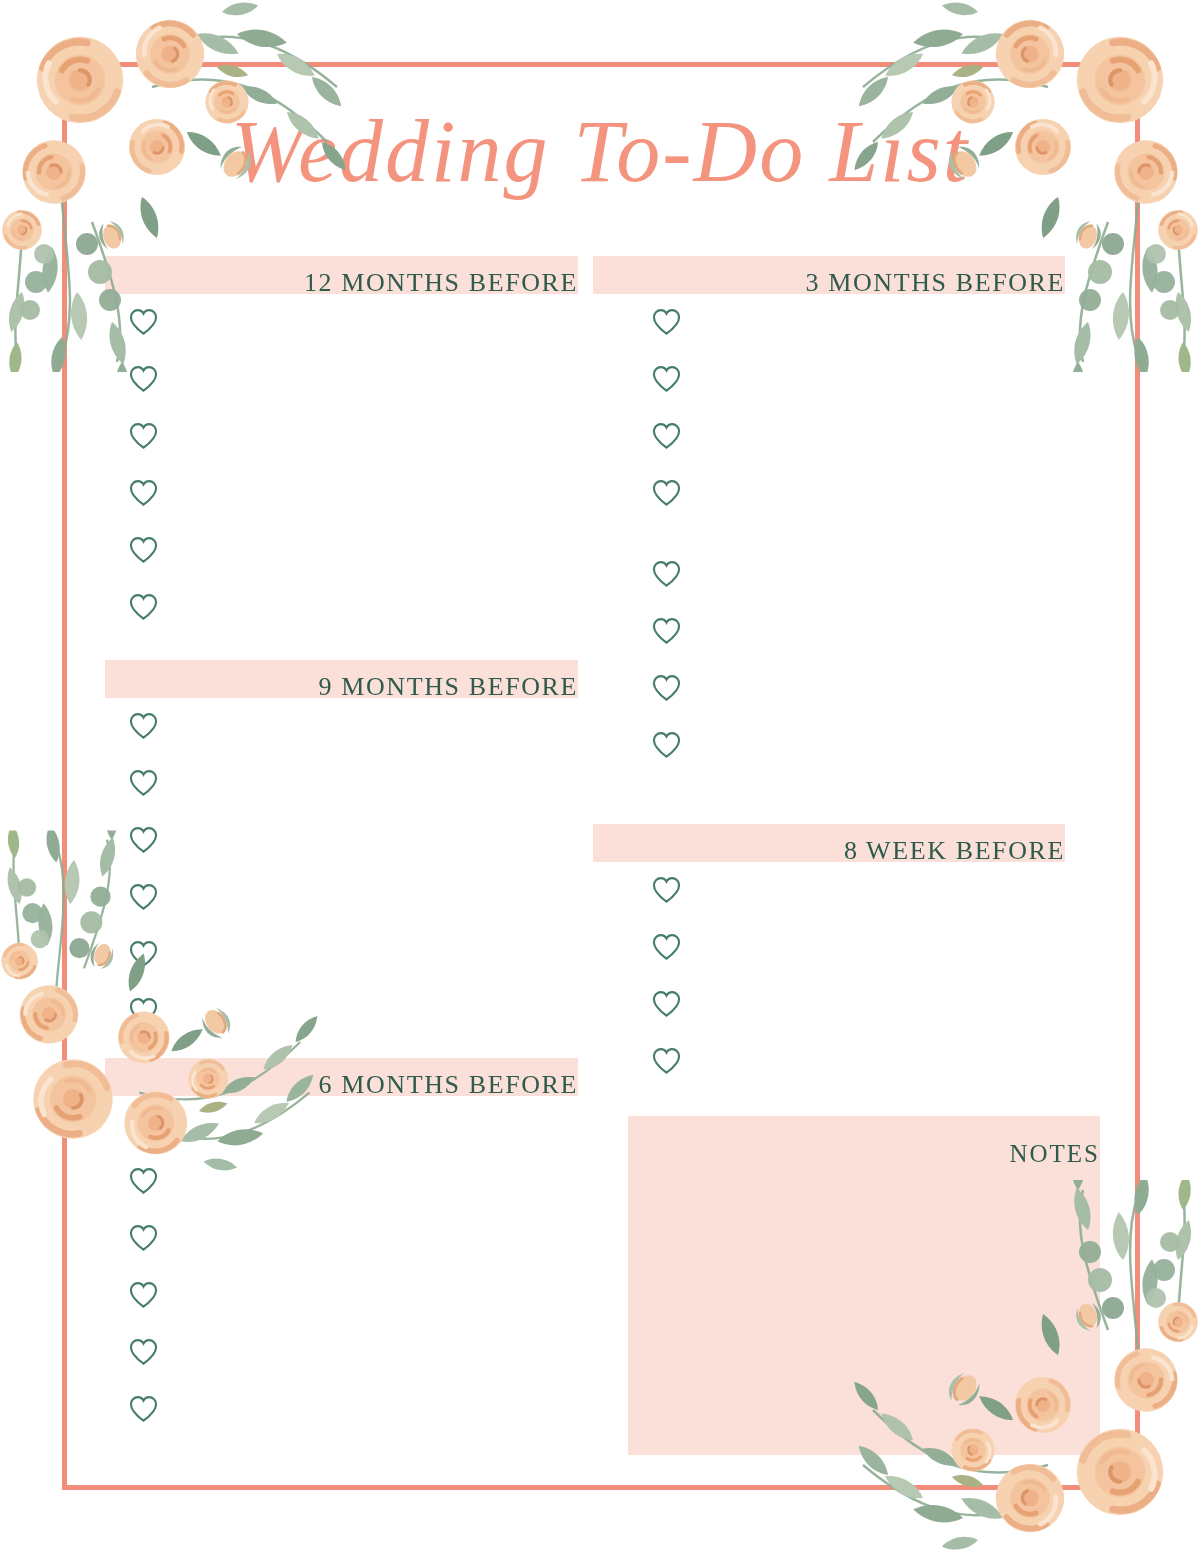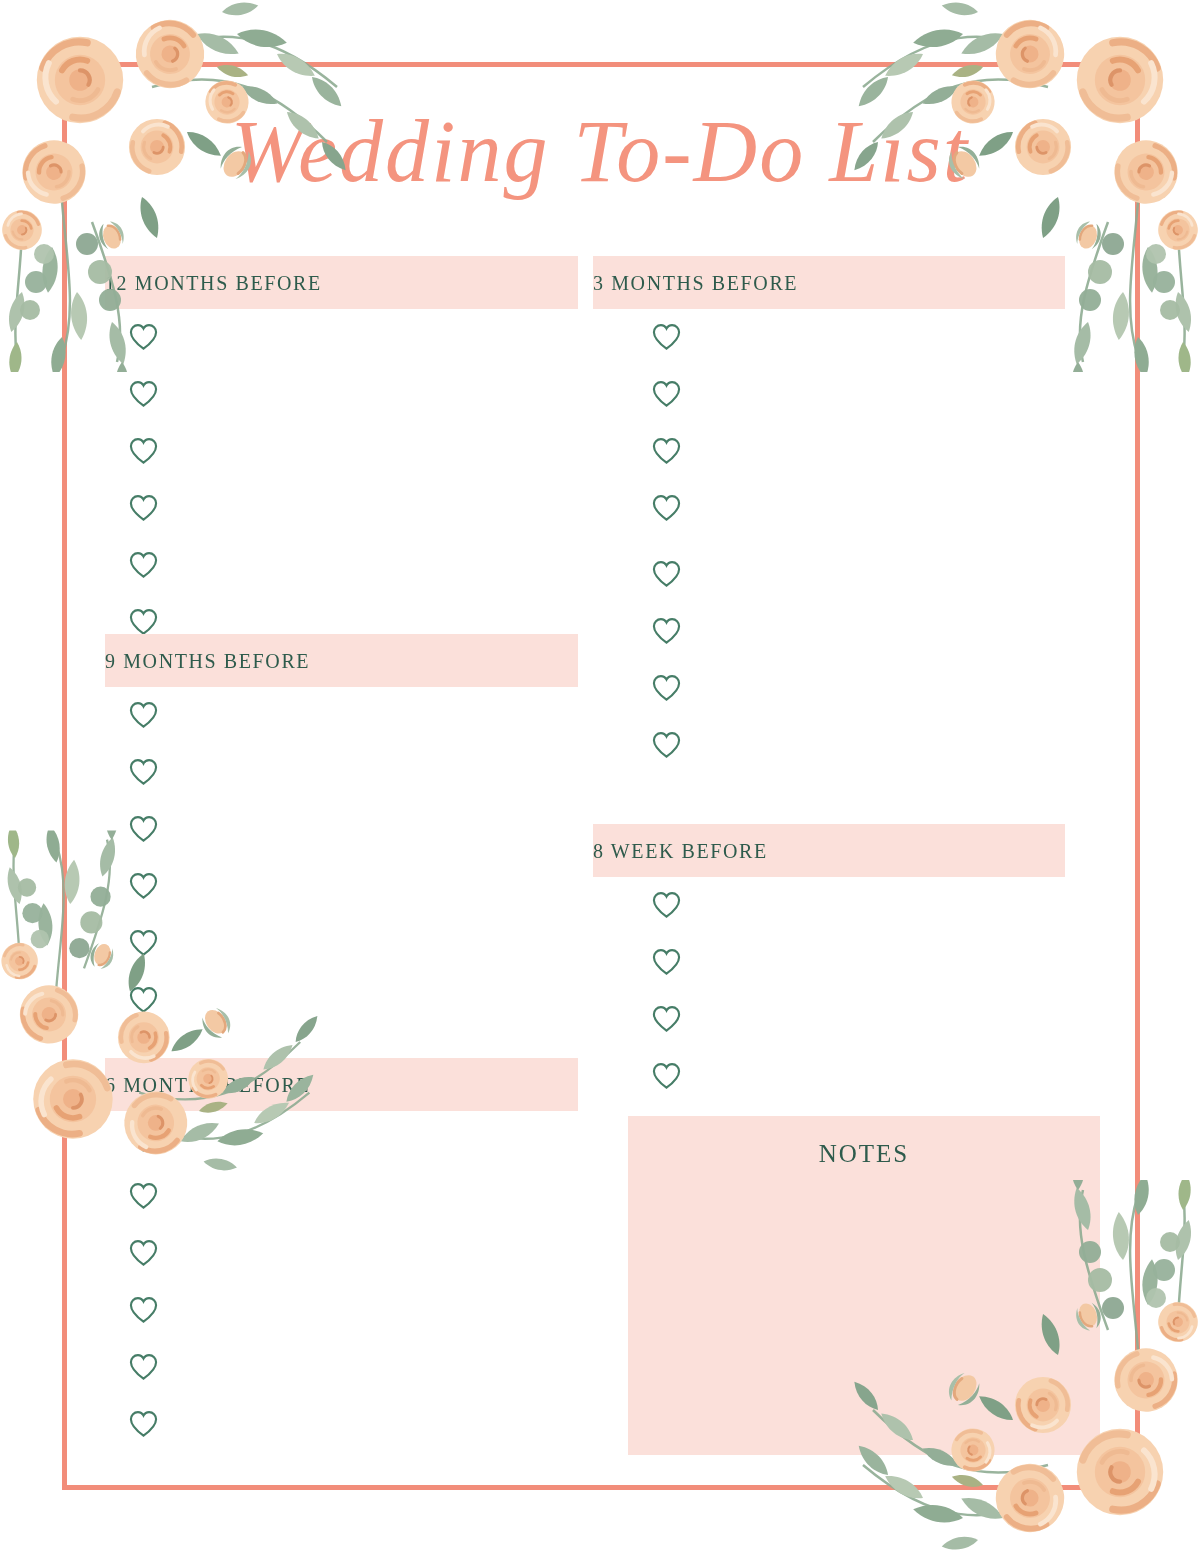--- a/index.html
+++ b/index.html
@@ -14,45 +14,45 @@
   .title{
     position:absolute;top:104px;left:0;right:0;text-align:center;z-index:2;
     font-family:"Liberation Serif",serif;font-style:italic;font-weight:normal;
     font-size:88px;line-height:1.1;color:var(--title-coral,#F4947F);margin:0;
     letter-spacing:2px;
   }
   .section{position:absolute;z-index:2;}
   .col-l{left:105px;width:473px;}
   .col-r{left:593px;width:472px;}
   .sec-12m{top:256px;}
-  .sec-9m{top:634px;}
+  .sec-9m{top:660px;}
   .sec-6m{top:1058px;}
   .sec-3m{top:256px;}
   .sec-1m{top:546px;}
   .sec-1w{top:824px;}
   .bar{
-    height:53px;line-height:54px;text-align:left;
+    height:38px;line-height:54px;text-align:right;
     background:var(--header-pink,#FBE0DA);color:var(--text-green,#2E5B4C);
-    font-size:20px;letter-spacing:1.6px;
+    font-size:26px;letter-spacing:1.6px;
   }
   .hearts{margin-top:13px;}
   .col-l .hearts{margin-left:22px;}
   .col-r .hearts{margin-left:57px;}
   .heart-row{height:30px;margin-bottom:27px;}
   .heart-row:last-child{margin-bottom:0;}
   .heart{display:block;width:33px;height:30px;}
   .heart path{
     fill:none;stroke:var(--heart-green,#467D67);stroke-width:2.2px;
   }
   .notes-box{
     position:absolute;left:628px;top:1116px;width:472px;height:339px;z-index:2;
     background:var(--header-pink,#FBE0DA);box-sizing:border-box;padding-top:24px;
   }
   .notes-label{
-    text-align:center;color:var(--text-green,#2E5B4C);
+    text-align:right;color:var(--text-green,#2E5B4C);
     font-size:25px;letter-spacing:2px;
   }
   .notes-space{position:absolute;left:0;top:64px;right:0;bottom:0;}
   .floral{position:absolute;width:380px;height:380px;z-index:5;pointer-events:none;}
   .fl-tl{top:-8px;left:-8px;}
   .fl-tr{top:-8px;right:-8px;transform:scaleX(-1);}
   .fl-bl{bottom:-8px;left:-8px;transform:scaleY(-1) scale(0.92);transform-origin:top left;}
   .fl-br{bottom:-8px;right:-8px;transform:scale(-1,-1);}
   .defs-holder{position:absolute;width:0;height:0;}
 </style>

